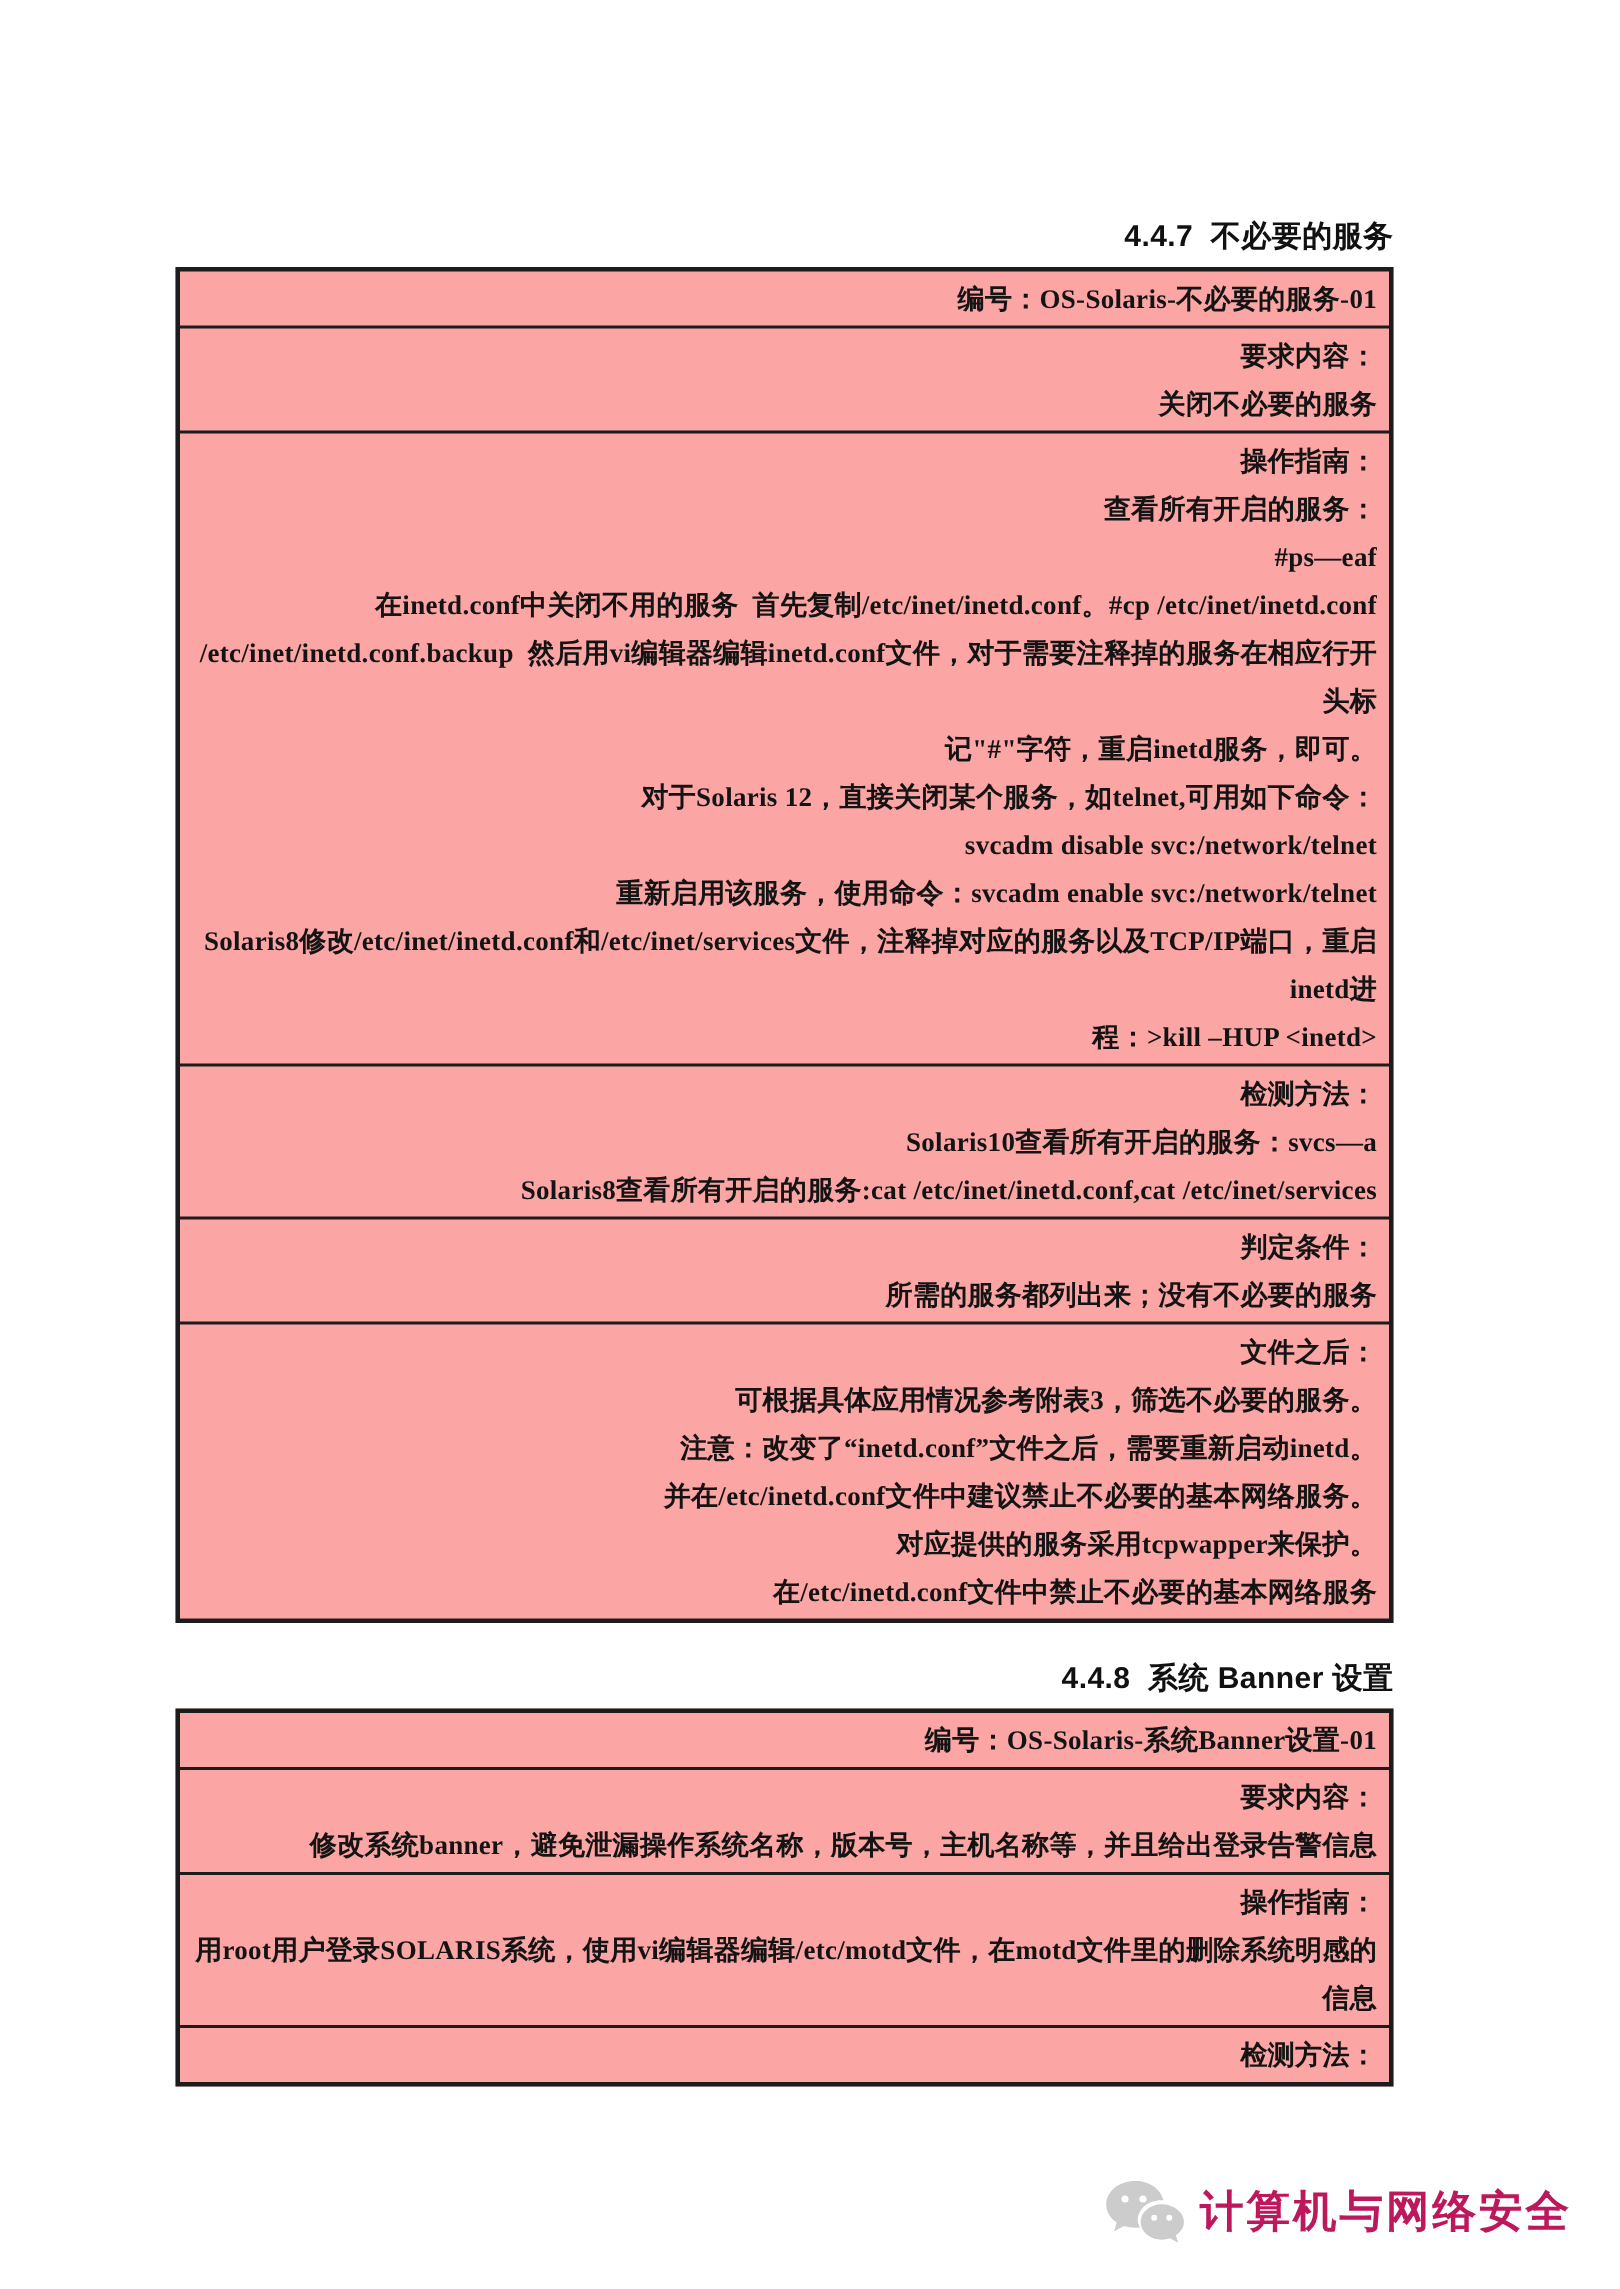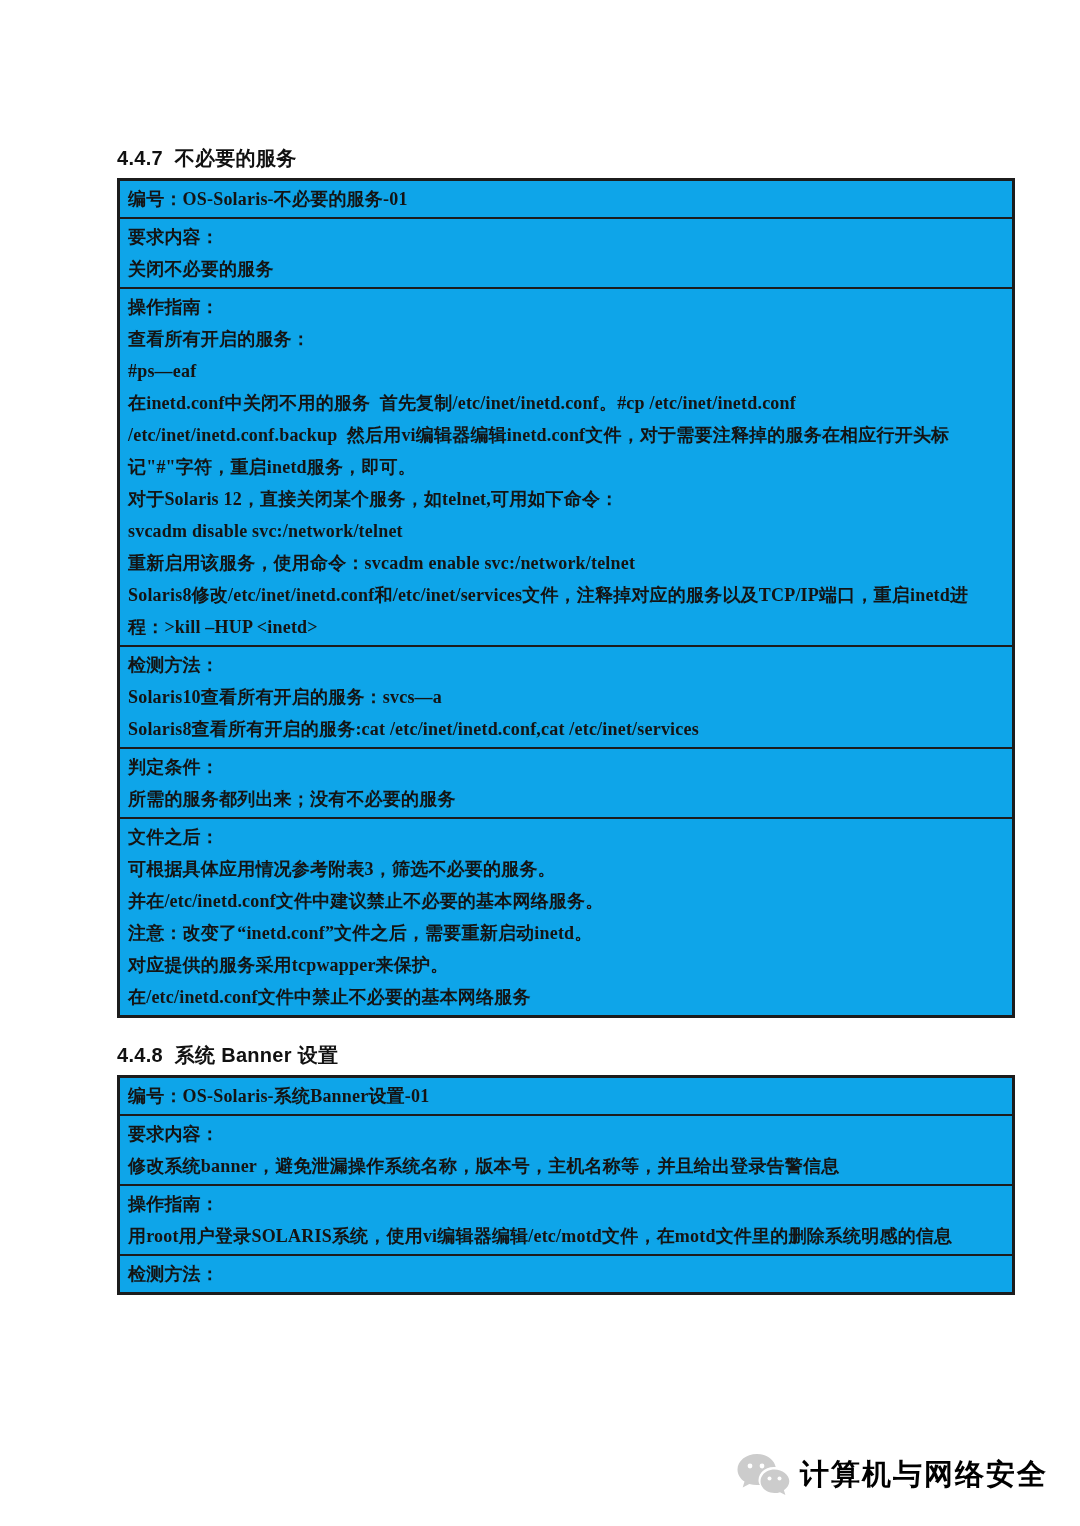--- a/index.html
+++ b/index.html
@@ -4,34 +4,34 @@
 <style>
   * { margin: 0; padding: 0; box-sizing: border-box; }
   html, body { background: #ffffff; }
   body {
     width: 1080px; height: 1526px;
     position: relative; overflow: hidden;
     font-family: "Liberation Serif", "DejaVu Serif", serif;
     color: #151515;
   }
   .page { position: absolute; inset: 0; background: #ffffff; }
-  .content { position: absolute; left: 117px; top: 146px; width: 898px; }
+  .content { position: absolute; left: 117px; top: 146px; width: 812px; text-align: right; }
   .section-heading {
     font-family: "Liberation Sans", "DejaVu Sans", sans-serif;
     font-weight: bold;
     font-size: 20px;
     line-height: 24px;
     color: #111;
     margin-bottom: 8px;
     white-space: pre-wrap;
     letter-spacing: 0.3px;
   }
   .doc-table {
     border: 3px solid #1c1c1c;
-    background: #0ea5e9;
+    background: #fca5a5;
   }
   .doc-row {
     border-bottom: 2px solid #1c1c1c;
     padding: 2px 8px;
   }
   .doc-row:last-child { border-bottom: none; }
   .doc-line {
     font-size: 18px;
     line-height: 32px;
     font-weight: 600;
@@ -44,21 +44,21 @@
     position: absolute;
     top: 1452px;
     right: 32px;
     display: flex;
     align-items: center;
     gap: 10px;
   }
   .watermark-text {
     font-size: 29px;
     font-weight: 600;
-    color: #000000;
+    color: #be185d;
     text-shadow: 1px 1px 0 #ffffff;
     letter-spacing: 2px;
     white-space: pre;
   }
   .watermark-icon { display: block; }
 </style>
 </head>
 <body>
 
 <div class="page">
@@ -92,22 +92,22 @@
             <p class="doc-line">Solaris10查看所有开启的服务：svcs—a</p>
             <p class="doc-line">Solaris8查看所有开启的服务:cat /etc/inet/inetd.conf,cat /etc/inet/services</p>
           </div>
           <div class="doc-row">
             <p class="doc-line">判定条件：</p>
             <p class="doc-line">所需的服务都列出来；没有不必要的服务</p>
           </div>
           <div class="doc-row">
             <p class="doc-line">文件之后：</p>
             <p class="doc-line">可根据具体应用情况参考附表3，筛选不必要的服务。</p>
+            <p class="doc-line">注意：改变了“inetd.conf”文件之后，需要重新启动inetd。</p>
             <p class="doc-line">并在/etc/inetd.conf文件中建议禁止不必要的基本网络服务。</p>
-            <p class="doc-line">注意：改变了“inetd.conf”文件之后，需要重新启动inetd。</p>
             <p class="doc-line">对应提供的服务采用tcpwapper来保护。</p>
             <p class="doc-line">在/etc/inetd.conf文件中禁止不必要的基本网络服务</p>
           </div>
         </div>
     </section>
 
     <section class="section-second">
       <h2 class="section-heading">4.4.8  系统 Banner 设置</h2>
       <div class="doc-table">
           <div class="doc-row">

